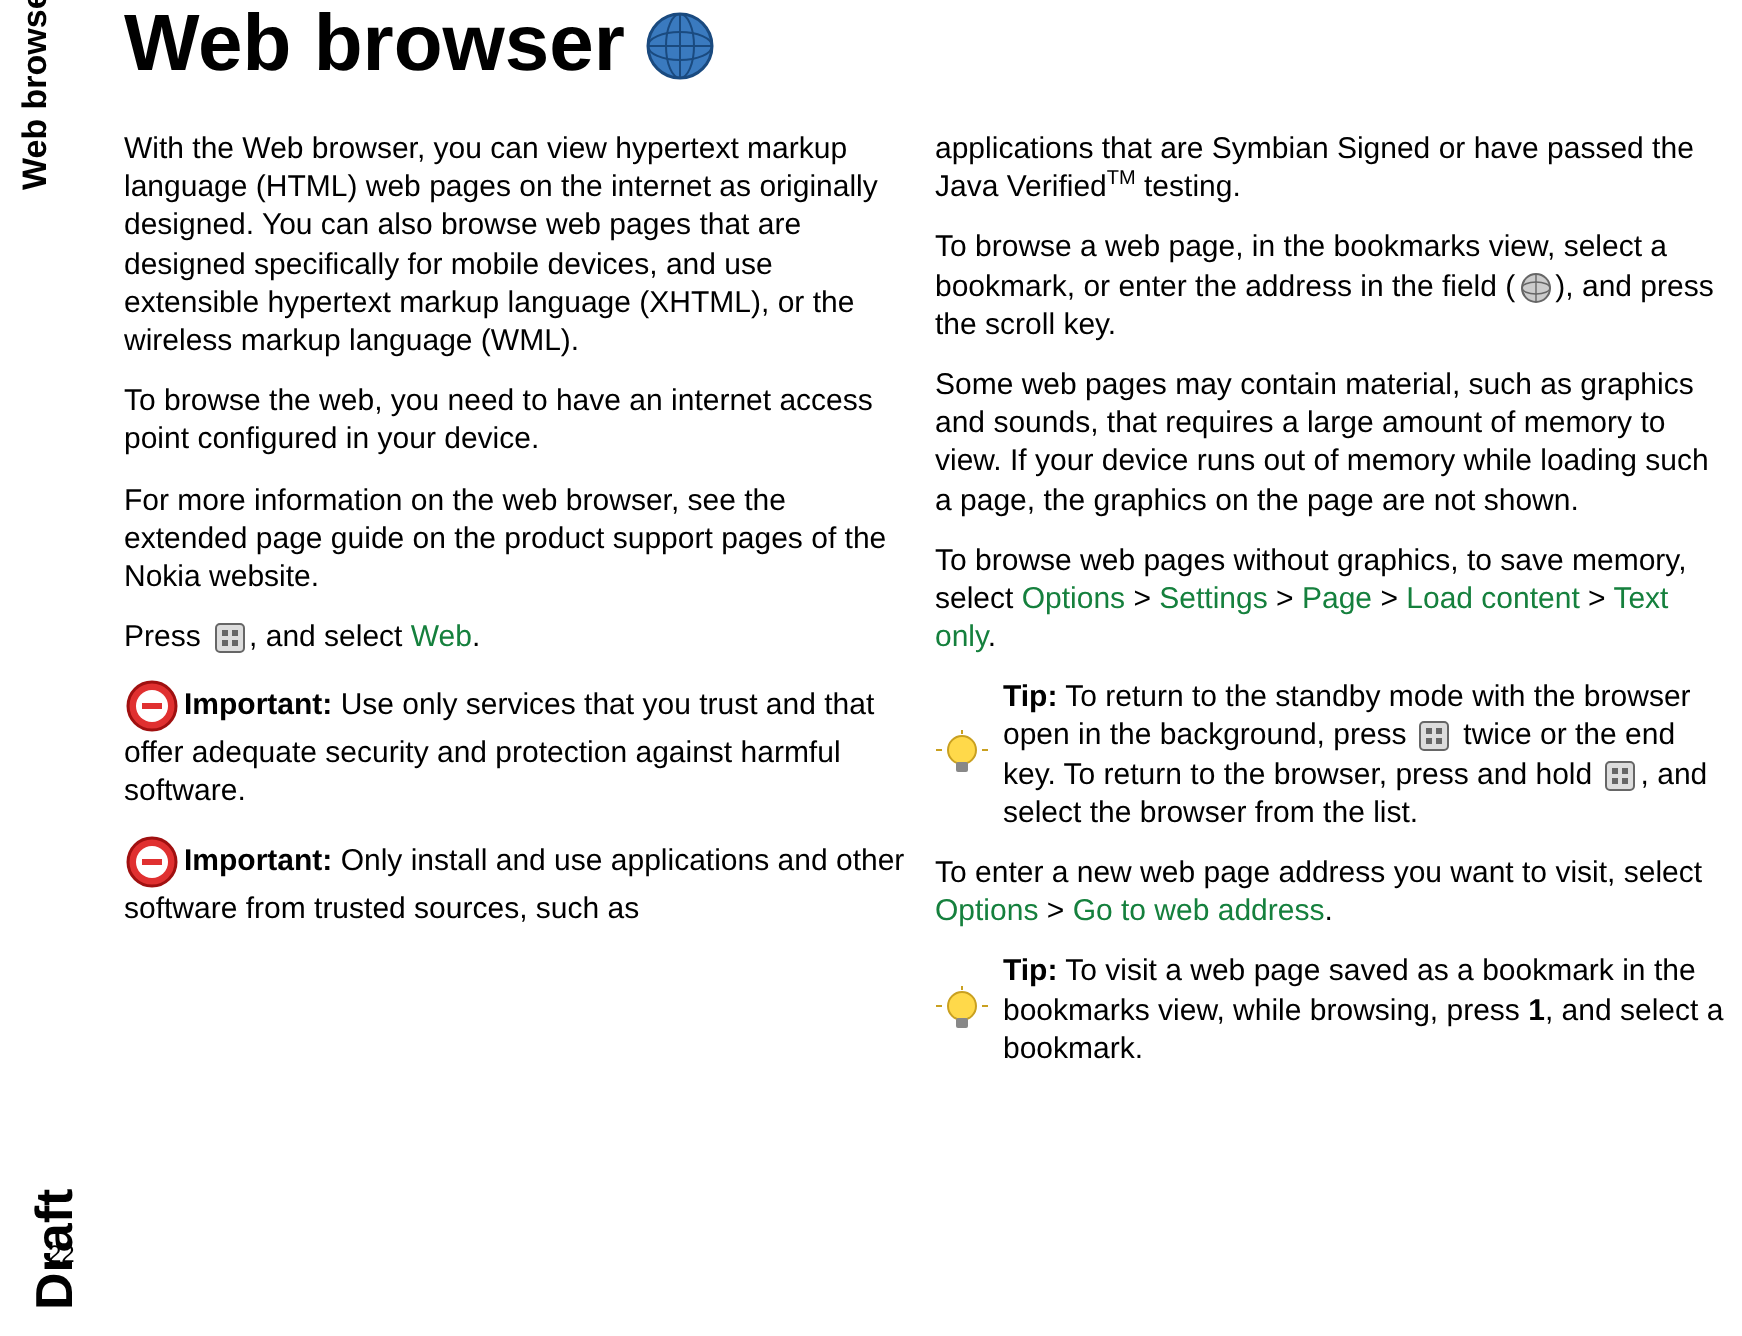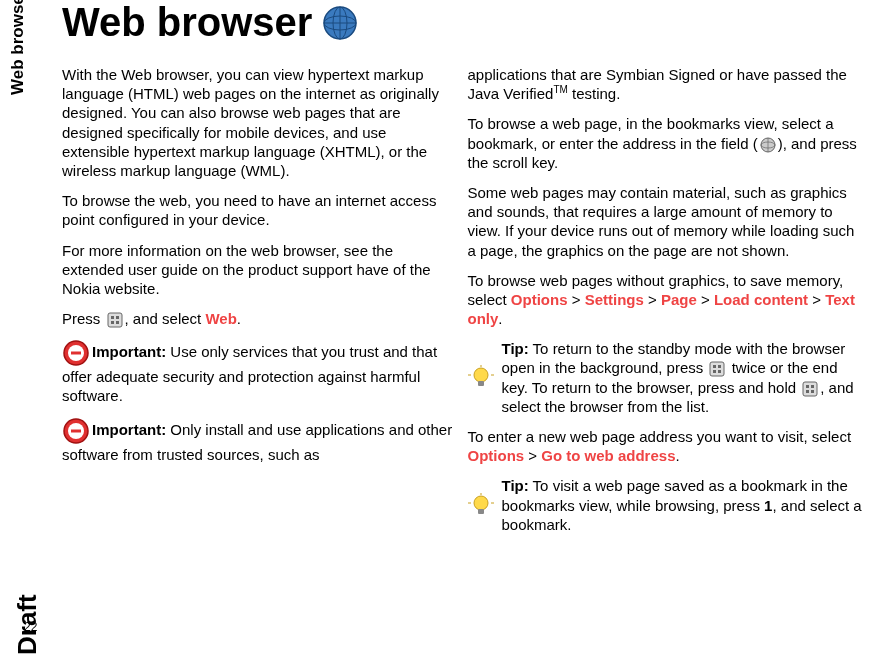--- a/index.html
+++ b/index.html
@@ -93,21 +93,21 @@
     .icon-para .icon-text {
       flex: 1;
     }
     .inline-small-icon {
       display: inline-block;
       width: 16px;
       height: 16px;
       vertical-align: middle;
       margin: 0 2px;
     }
-    .opt { color: #ef4444; font-weight: bold; }
+    .opt { color: #15803d; font-weight: normal; }
     .bold { font-weight: bold; }
     .important-icon {
       width: 28px;
       height: 28px;
       vertical-align: middle;
       display: inline-block;
       margin-right: 2px;
     }
     .tip-bulb svg, .inline-small-icon svg, .important-icon svg, .globe-icon svg {
       width: 100%;
@@ -134,21 +134,21 @@
           <line x1="2" y1="18" x2="34" y2="18" stroke="#1a4a7f" stroke-width="1"></line>
           <line x1="18" y1="2" x2="18" y2="34" stroke="#1a4a7f" stroke-width="1"></line>
         </svg>
     </span>
   </div>
 
   <div class="columns">
     <div class="col">
       <p>With the Web browser, you can view hypertext markup language (HTML) web pages on the internet as originally designed. You can also browse web pages that are designed specifically for mobile devices, and use extensible hypertext markup language (XHTML), or the wireless markup language (WML).</p>
       <p>To browse the web, you need to have an internet access point configured in your device.</p>
-      <p>For more information on the web browser, see the extended user guide on the product support have of the Nokia website.</p>
+      <p>For more information on the web browser, see the extended page guide on the product support pages of the Nokia website.</p>
       <p>
         <span>Press </span><span class="inline-small-icon"><svg viewBox="0 0 16 16">
               <rect x="1" y="1" width="14" height="14" rx="2" fill="#ddd" stroke="#666"></rect>
               <rect x="4" y="4" width="3" height="3" fill="#666"></rect>
               <rect x="9" y="4" width="3" height="3" fill="#666"></rect>
               <rect x="4" y="9" width="3" height="3" fill="#666"></rect>
               <rect x="9" y="9" width="3" height="3" fill="#666"></rect>
             </svg></span><span>, and select </span><span class="opt">Web</span><span>.</span>
       </p>
       <p>

